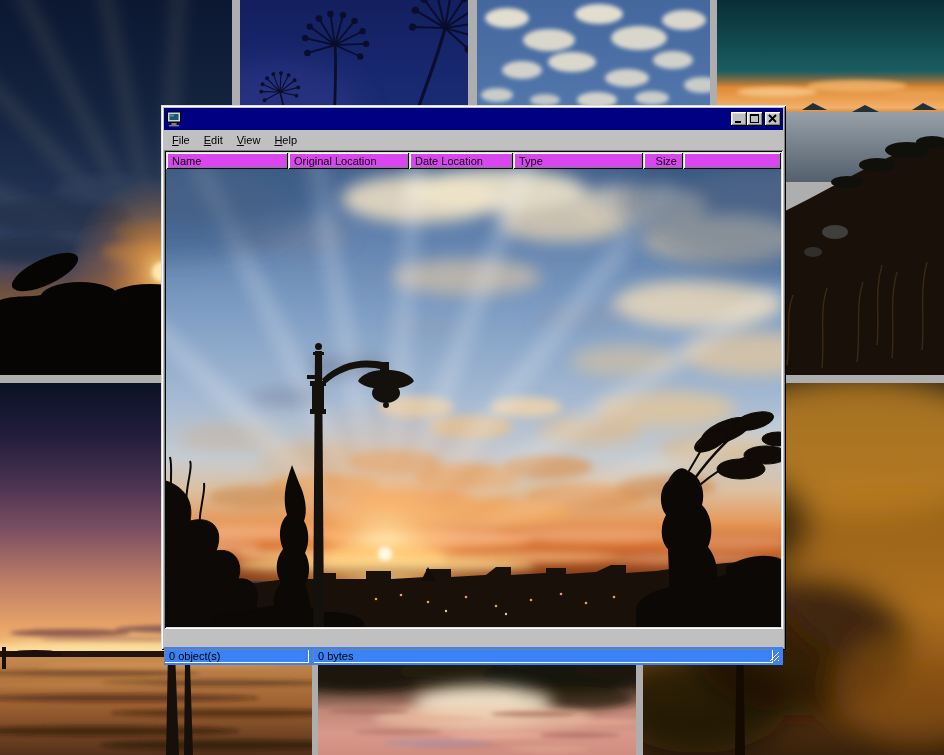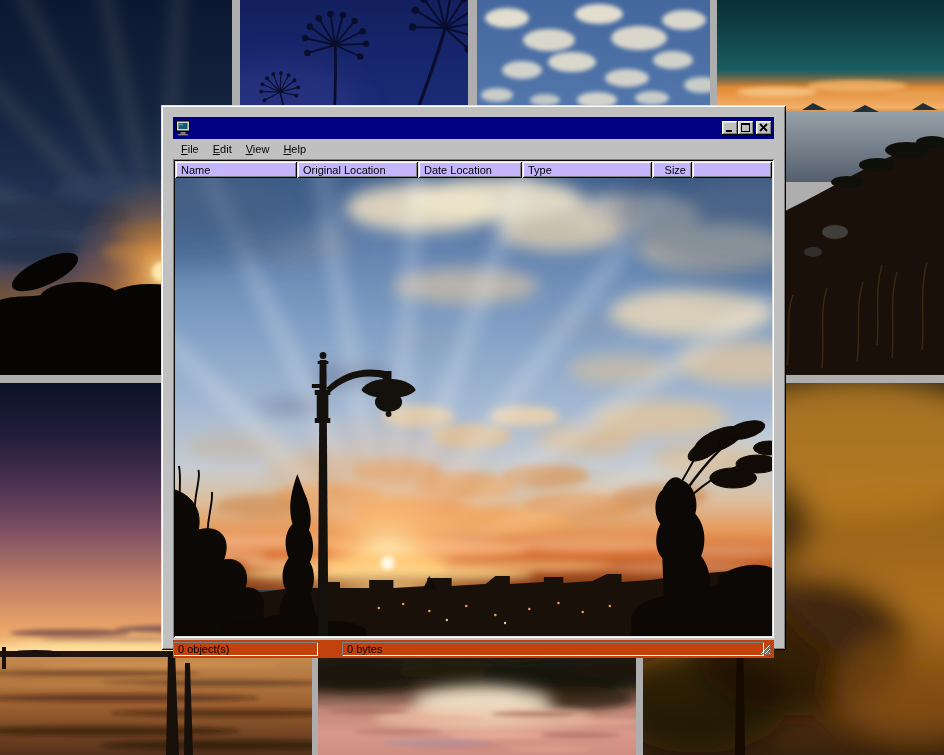--- a/index.html
+++ b/index.html
@@ -3,50 +3,50 @@
 <meta charset="utf-8">
 <style>
   html,body{margin:0;padding:0;}
   #screen{position:relative;width:944px;height:755px;overflow:hidden;background:#aeaeae;
     font-family:"Liberation Sans",sans-serif;cursor:default;}
   .tile{position:absolute;overflow:hidden;}
   .tile svg{display:block;}
 
   
   #win{position:absolute;left:161px;top:105px;width:625px;height:545px;z-index:5;
-    background:#c0c0c0;box-sizing:border-box;padding:12px;
+    background:#c0c0c0;box-sizing:border-box;padding:3px;
     box-shadow:inset 1px 1px 0 #dfdfdf, inset -1px -1px 0 #000,
                inset 2px 2px 0 #fff, inset -2px -2px 0 #808080;}
   #titlebar{height:22px;background:#000082;display:flex;align-items:center;
     padding:0 2px;box-sizing:border-box;}
   #titlebar .ticon{width:16px;height:16px;margin-right:3px;flex:0 0 auto;}
   #title-text{color:#fff;font-size:11px;font-weight:bold;flex:1 1 auto;overflow:hidden;}
   .tbtns{display:flex;align-items:center;}
   .tbtn{width:16px;height:14px;background:#c0c0c0;display:flex;align-items:center;justify-content:center;
     box-shadow:inset -1px -1px 0 #0a0a0a, inset 1px 1px 0 #fff,
                inset -2px -2px 0 #808080, inset 2px 2px 0 #dfdfdf;}
   .tbtn.close{margin-left:2px;}
   #menubar{height:20px;display:flex;align-items:center;font-size:11px;color:#000;padding-left:1px;}
   .mitem{padding:3px 7px 4px 7px;}
   .mitem .accel{text-decoration:underline;}
   #client{height:479px;background:#000;box-sizing:border-box;padding:2px;
     box-shadow:inset 1px 1px 0 #808080, inset -1px -1px 0 #fff,
                inset 2px 2px 0 #0a0a0a, inset -2px -2px 0 #dfdfdf;
     display:flex;flex-direction:column;}
   #header{display:flex;height:17px;flex:0 0 auto;background:#c0c0c0;}
   .hcell{height:17px;box-sizing:border-box;display:flex;align-items:center;
-    padding:0 6px;font-size:11px;color:#000;background:#c4b5fd;white-space:nowrap;overflow:hidden;
+    padding:0 6px;font-size:11px;color:#000;background:#d946ef;white-space:nowrap;overflow:hidden;
     box-shadow:inset 1px 1px 0 #dfdfdf, inset -1px -1px 0 #0a0a0a,
                inset 2px 2px 0 #fff, inset -2px -2px 0 #808080;}
   .hcell.num{justify-content:flex-end;}
   .hcell.spacer{flex:1 1 auto;}
   #viewport{flex:1 1 auto;position:relative;overflow:hidden;background:#203a5c;}
   #viewport svg{position:absolute;left:0;top:0;width:100%;height:100%;}
-  #statusbar{height:18px;margin-top:2px;display:flex;align-items:center;position:relative;
-    background:#c2410c;font-size:11px;color:#000;gap:20px;}
+  #statusbar{height:18px;margin-top:18px;display:flex;align-items:center;position:relative;
+    background:#3b82f6;font-size:11px;color:#000;}
   .spanel{height:14px;line-height:14px;box-sizing:border-box;padding:0 5px;
     box-shadow:inset 1px 1px 0 #808080, inset -1px -1px 0 #fff;white-space:nowrap;overflow:hidden;}
   .spanel.p1{width:145px;flex:0 0 auto;margin-right:4px;}
   .spanel.p2{flex:1 1 auto;margin-right:10px;}
   #grip{position:absolute;right:3px;bottom:3px;width:12px;height:12px;}
 </style>
 </head>
 <body>
 
 <div id="screen">

